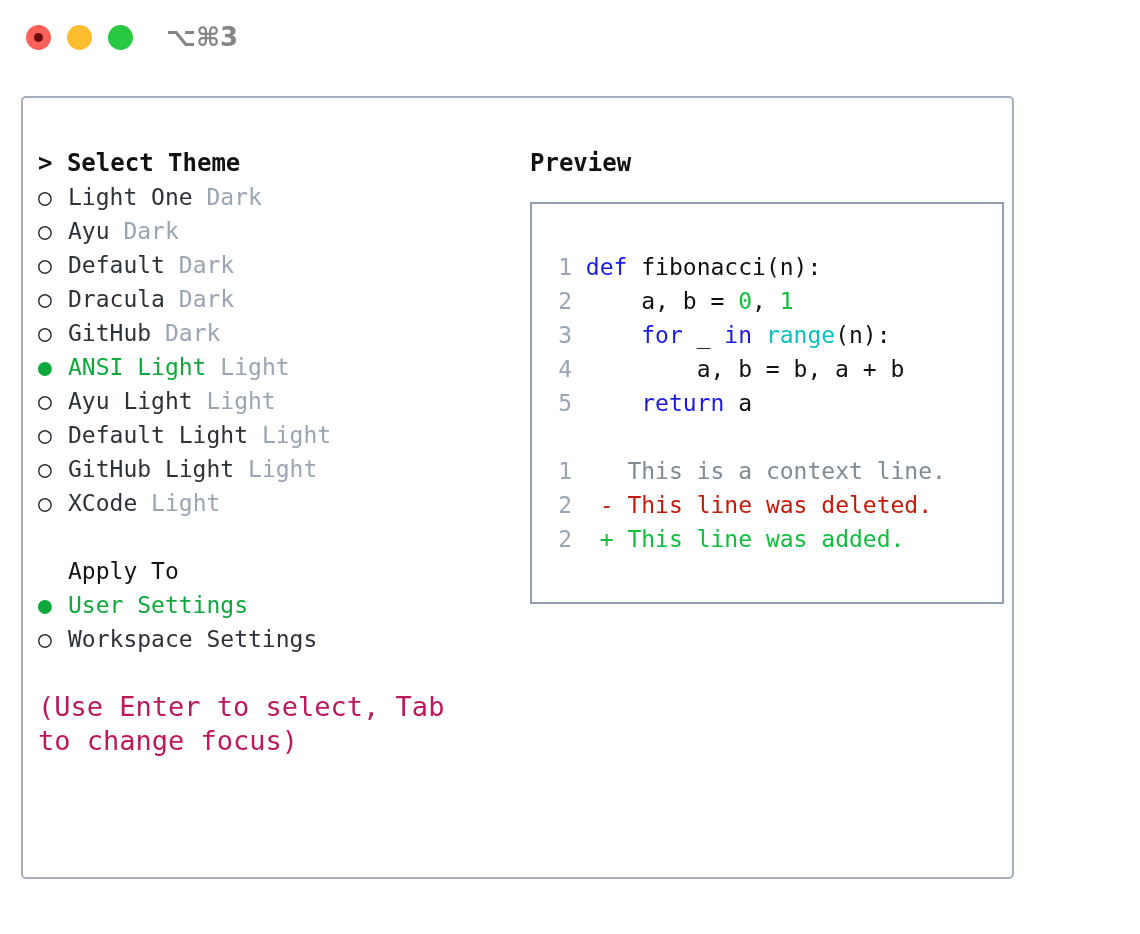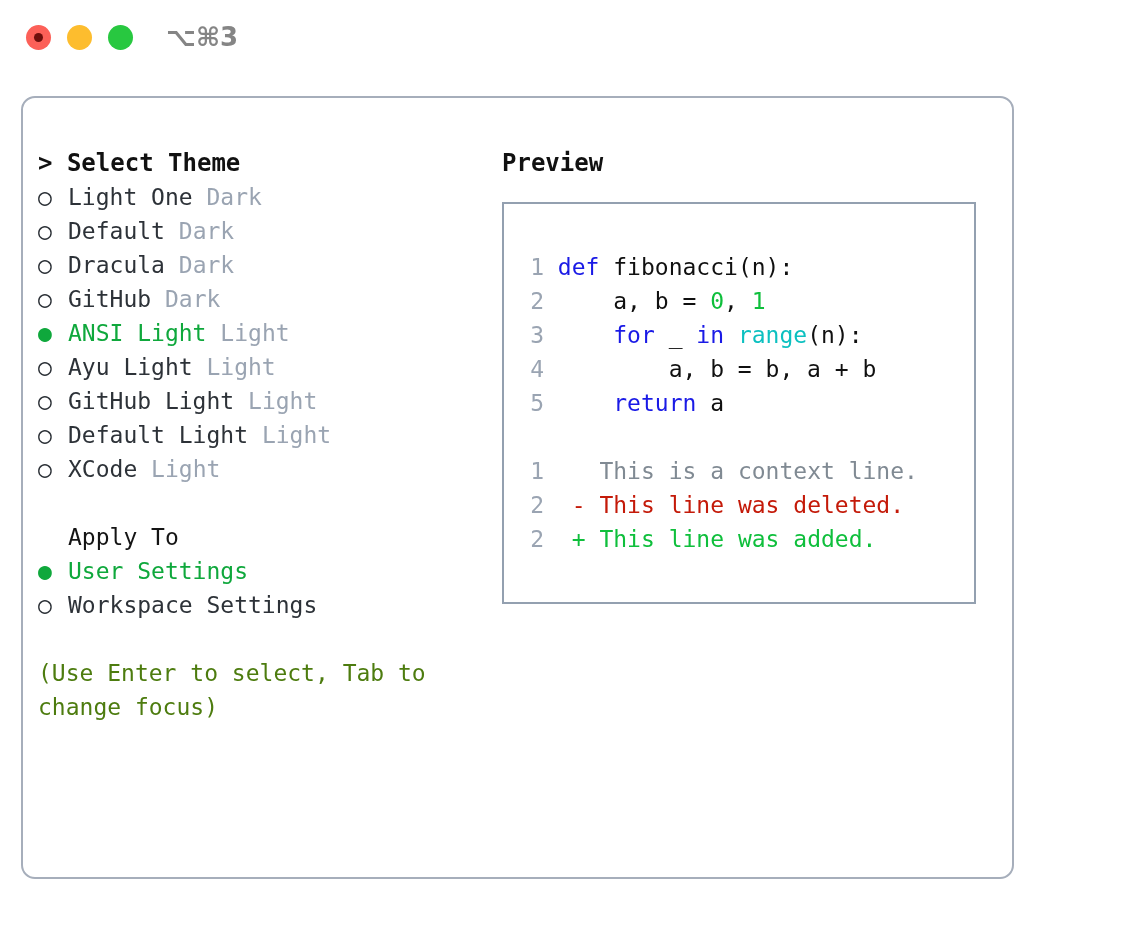--- a/index.html
+++ b/index.html
@@ -70,21 +70,21 @@
   }
 
   
   #panel {
     position: absolute;
     left: 21px;
     top: 96px;
     width: 993px;
     height: 783px;
     border: 2px solid #a6aebb;
-    border-radius: 14px;
+    border-radius: 5px;
     background: #ffffff;
     box-sizing: border-box;
   }
 
   
   #left-col {
     position: absolute;
     left: 15px;
     top: 48px;
     width: 440px;
@@ -121,30 +121,30 @@
     line-height: 34px;
     white-space: pre;
     color: #141414;
     font-weight: normal;
   }
 
   .spacer-lg { height: 34px; }
   .spacer-sm { height: 34px; }
 
   .hint {
-    font-size: 23px;
-    line-height: 34px;
-    color: #4d7c0f;
+    font-size: 27px;
+    line-height: 34px;
+    color: #be185d;
     width: 415px;
   }
 
   
   #right-col {
     position: absolute;
-    left: 479px;
+    left: 507px;
     top: 48px;
     width: 490px;
   }
   .preview-title {
     font-size: 24px;
     font-weight: bold;
     color: #111111;
     line-height: 34px;
   }
 
@@ -206,27 +206,28 @@
   </div>
 
   <div id="panel">
 
     <div id="left-col">
 
       <div class="heading"><span>&gt;</span><span> </span><span>Select Theme</span></div>
 
       <div id="theme-list">
           <div class="opt-row"><span class="marker marker-off">○</span><span class="opt-label-off">Light One</span> <span class="opt-cat">Dark</span></div>
+          <div class="opt-row"><span class="marker marker-off">○</span><span class="opt-label-off">Ayu</span> <span class="opt-cat">Dark</span></div>
           <div class="opt-row"><span class="marker marker-off">○</span><span class="opt-label-off">Default</span> <span class="opt-cat">Dark</span></div>
           <div class="opt-row"><span class="marker marker-off">○</span><span class="opt-label-off">Dracula</span> <span class="opt-cat">Dark</span></div>
           <div class="opt-row"><span class="marker marker-off">○</span><span class="opt-label-off">GitHub</span> <span class="opt-cat">Dark</span></div>
           <div class="opt-row"><span class="marker marker-on">●</span><span class="opt-label-on">ANSI Light</span> <span class="opt-cat">Light</span></div>
           <div class="opt-row"><span class="marker marker-off">○</span><span class="opt-label-off">Ayu Light</span> <span class="opt-cat">Light</span></div>
+          <div class="opt-row"><span class="marker marker-off">○</span><span class="opt-label-off">Default Light</span> <span class="opt-cat">Light</span></div>
           <div class="opt-row"><span class="marker marker-off">○</span><span class="opt-label-off">GitHub Light</span> <span class="opt-cat">Light</span></div>
-          <div class="opt-row"><span class="marker marker-off">○</span><span class="opt-label-off">Default Light</span> <span class="opt-cat">Light</span></div>
           <div class="opt-row"><span class="marker marker-off">○</span><span class="opt-label-off">XCode</span> <span class="opt-cat">Light</span></div>
         </div>
 
       <div class="spacer-lg"></div>
 
       <div class="section-head"><span class="marker"> </span><span>Apply To</span></div>
 
       <div id="apply-list">
           <div class="opt-row"><span class="marker marker-on">●</span><span class="opt-label-on">User Settings</span></div>
           <div class="opt-row"><span class="marker marker-off">○</span><span class="opt-label-off">Workspace Settings</span></div>

